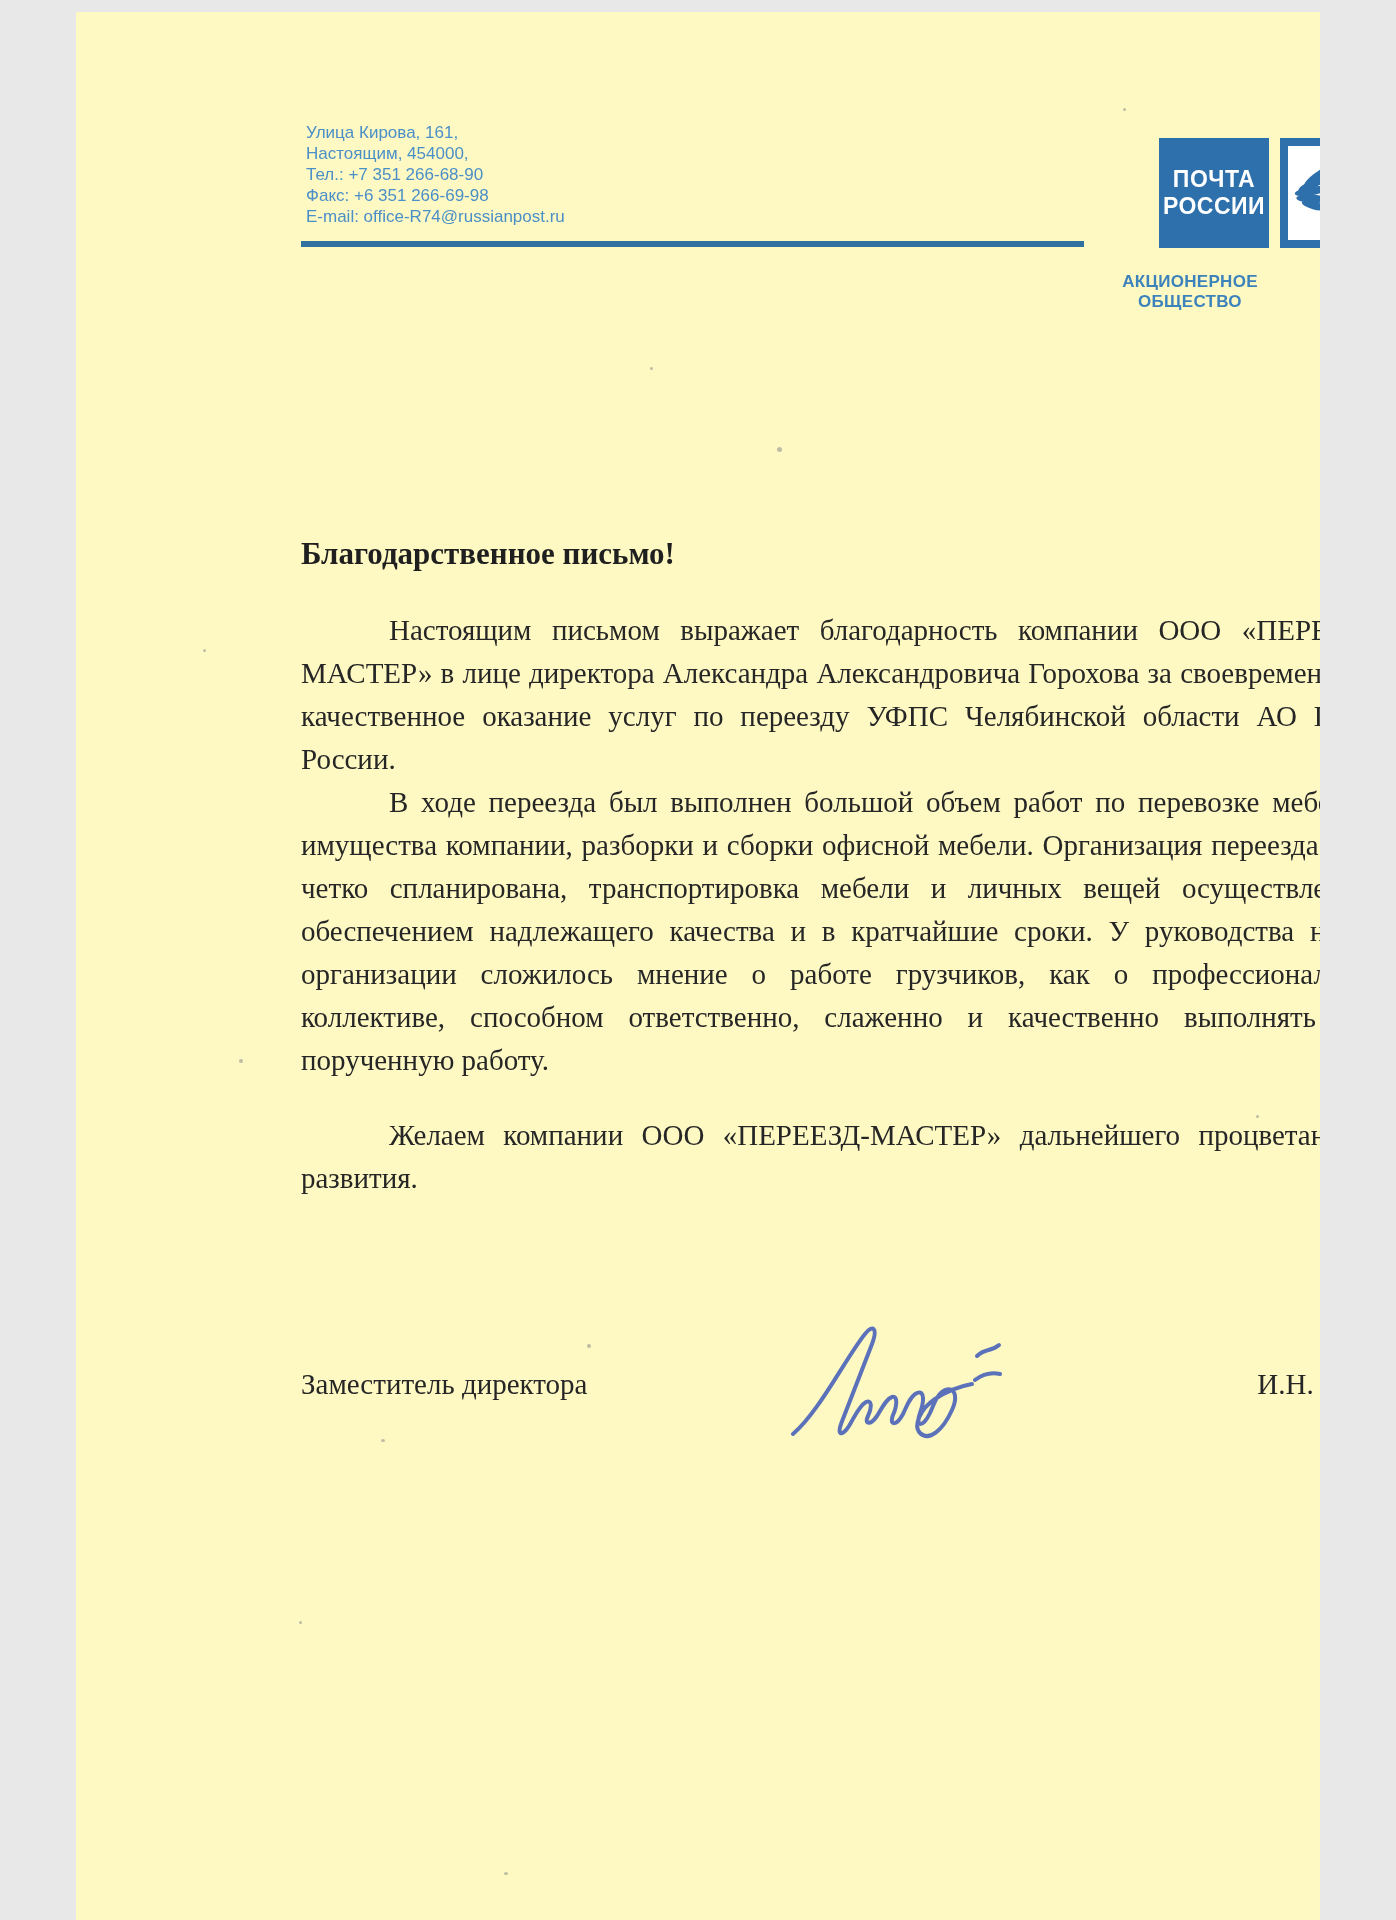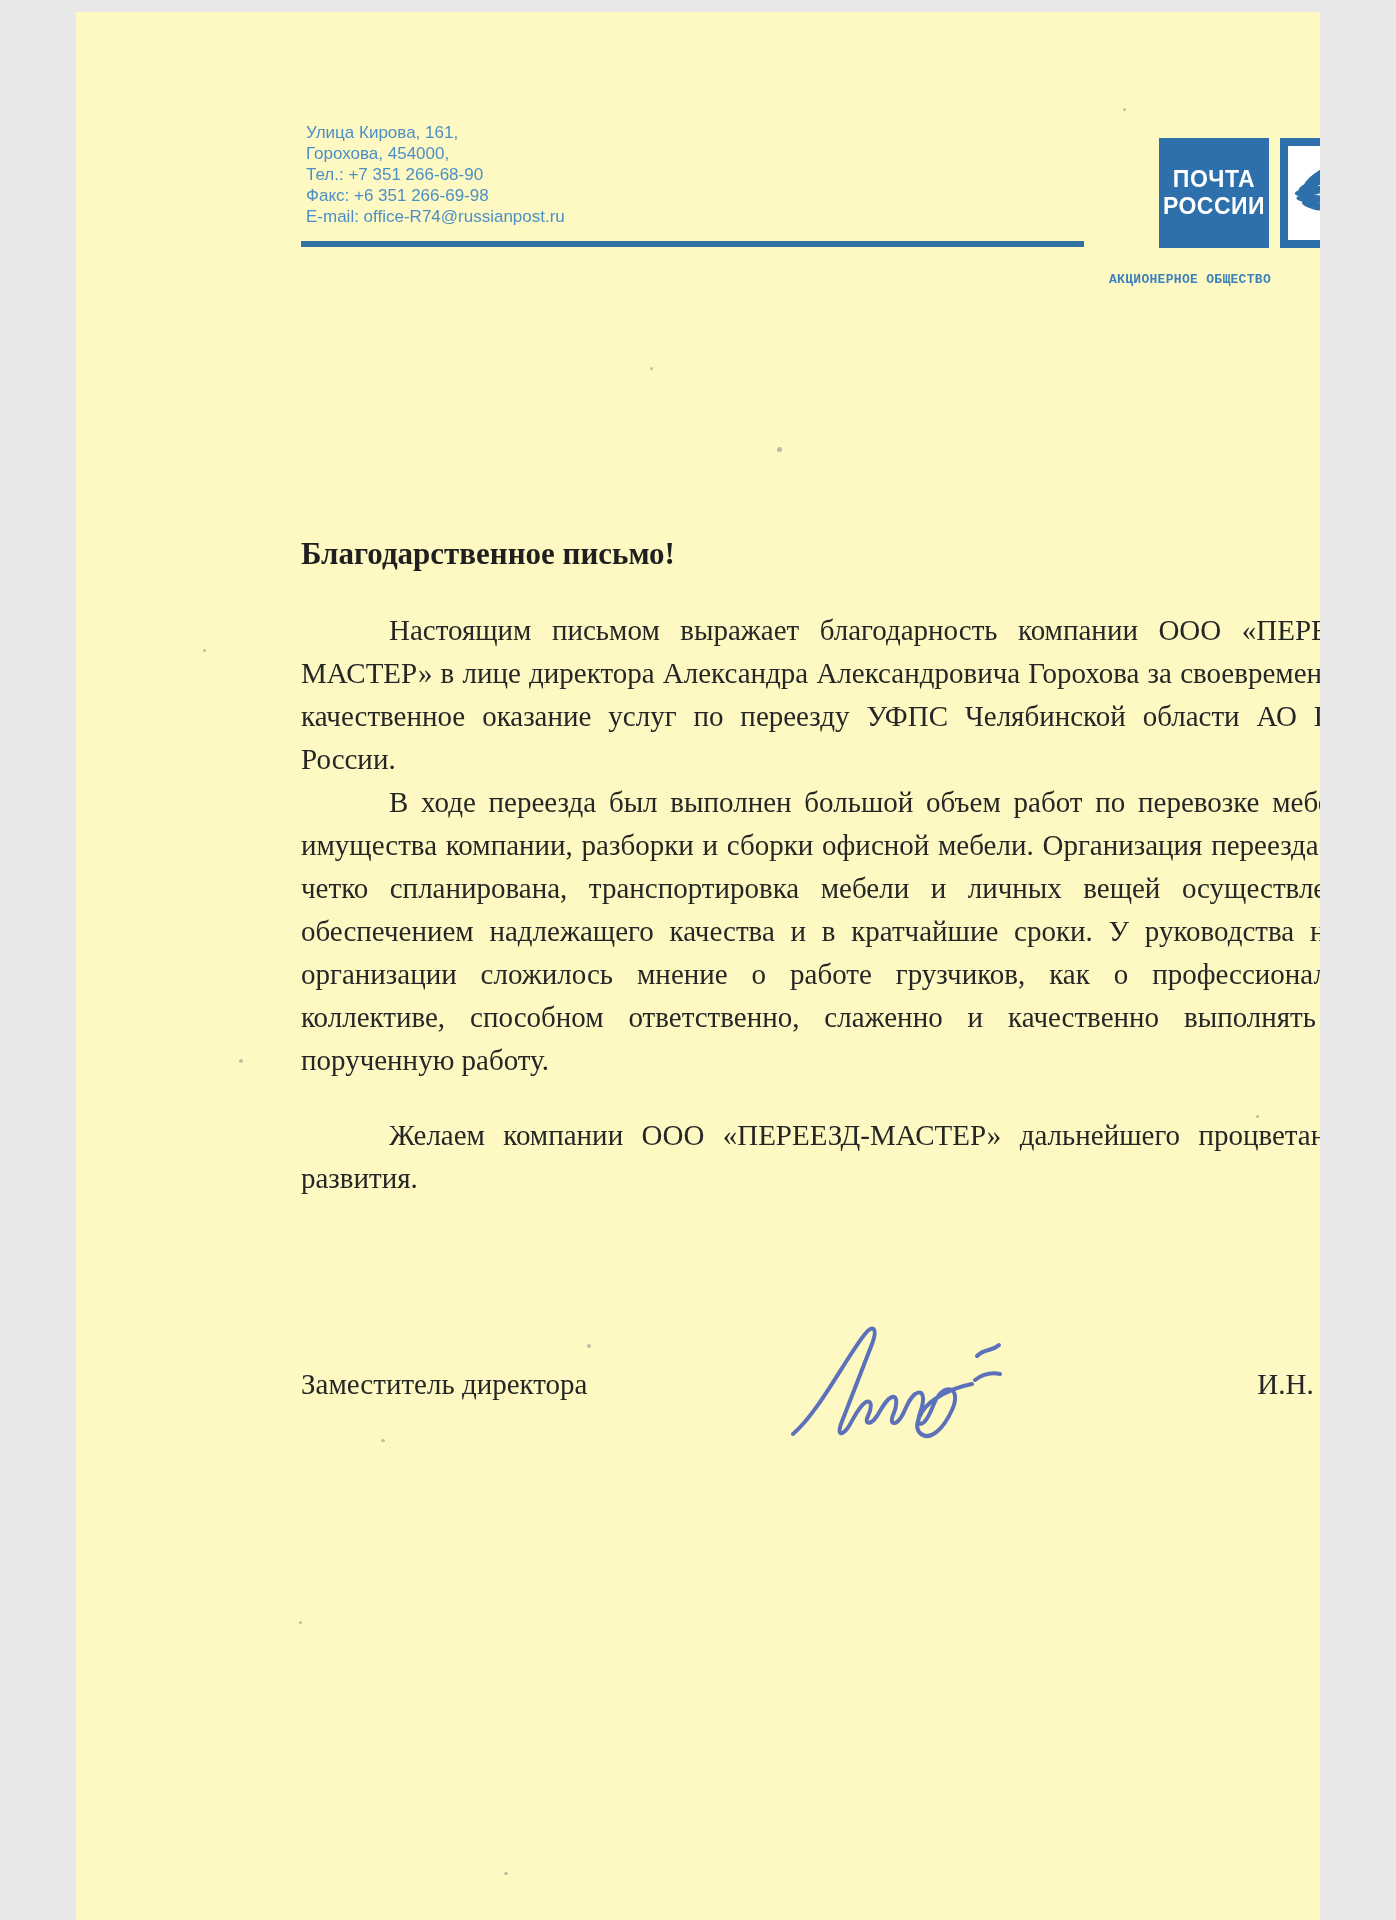--- a/index.html
+++ b/index.html
@@ -47,22 +47,22 @@
     color:#ffffff;
   }
   .logo-right{
     width:110px;height:110px;box-sizing:border-box;
     border:8px solid #2e70ab;background:#ffffff;
     display:flex;align-items:center;justify-content:center;
   }
   .ao-subtitle{
     position:absolute;left:992px;top:260px;width:244px;
     text-align:center;
-    font-family:Liberation Mono, monospace;
-    font-weight:bold;font-size:13px;letter-spacing:0.3px;
+    font-family:Liberation Sans, sans-serif;
+    font-weight:bold;font-size:17px;letter-spacing:0.3px;
     color:#3c82bb;
   }
   
   .letter-title{
     position:absolute;left:225px;top:524px;width:1100px;
     text-align:left;
     font-weight:bold;font-size:31px;
     color:#1f1f1f;
   }
   .letter-body{
@@ -84,21 +84,21 @@
   
   .speck{position:absolute;border-radius:50%;background:#8a8a8a;opacity:0.55;}
 </style>
 </head>
 <body>
 
 <div class="page">
 
   <div class="address-block">
     <div>Улица Кирова, 161,</div>
-    <div>Горохова, 454000,</div>
+    <div>Настоящим, 454000,</div>
     <div>Тел.: +7 351 266-68-90</div>
     <div>Факс: +6 351 266-69-98</div>
     <div>E-mail: office-R74@russianpost.ru</div>
   </div>
 
 
   <div class="logo">
     <div class="logo-left">
       <span>ПОЧТА</span>
       <span>РОССИИ</span>

